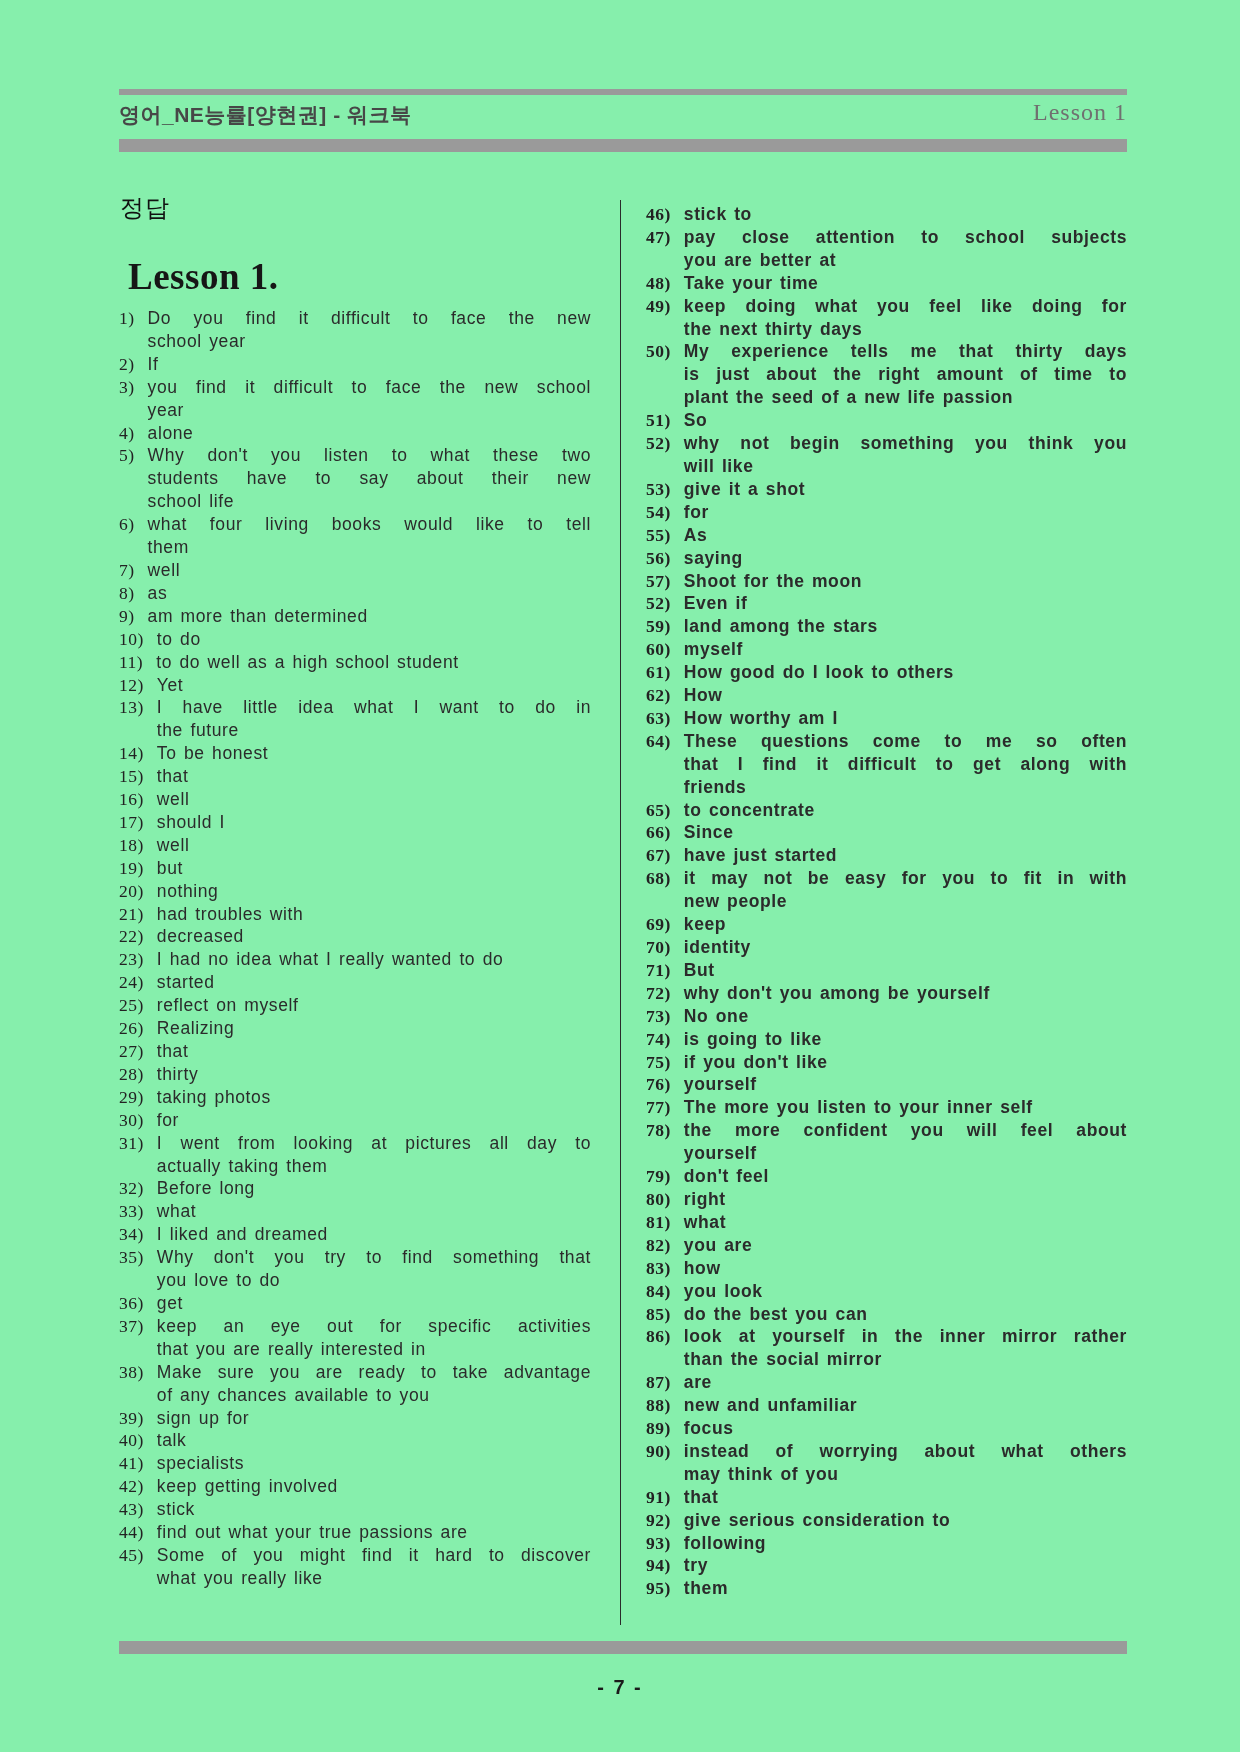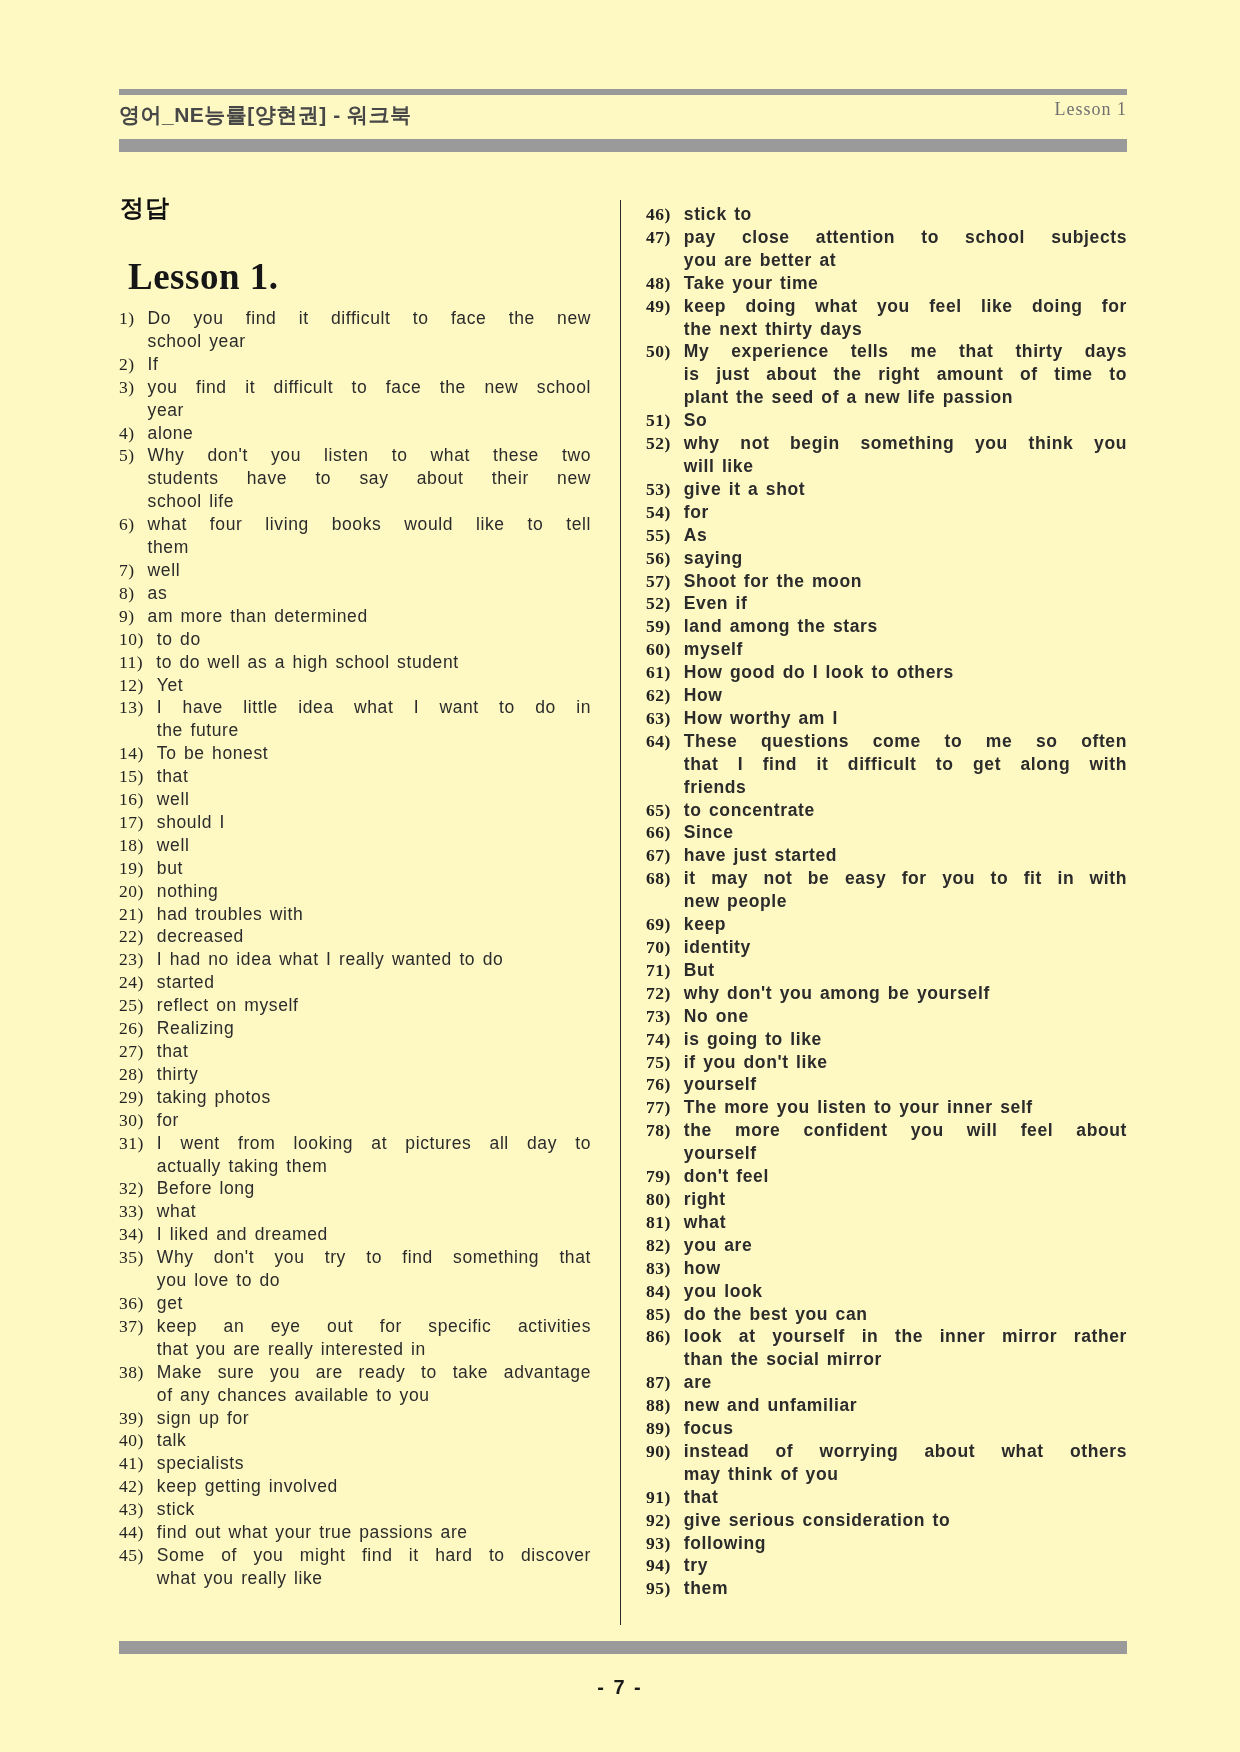--- a/index.html
+++ b/index.html
@@ -1,36 +1,36 @@
 <!DOCTYPE html>
 <html><head>
 <meta charset="utf-8">
 <style>
   html,body { margin:0; padding:0; background:#ffffff; }
   .page {
-    position:relative; width:1240px; height:1752px; background:#fef9c3;
+    position:relative; width:1240px; height:1752px; background:#86efac;
     font-family:"Liberation Sans", sans-serif; color:#2b2b2b; overflow:hidden;
   }
   .hbar { position:absolute; left:119px; width:1008px; background:#9a9a9a; }
   .hbar-top { top:89px; height:6px; }
   .hbar-bottom { top:139px; height:13px; }
   .fbar { position:absolute; left:119px; width:1008px; top:1641px; height:13px; background:#9a9a9a; }
 
   .header-row { position:absolute; left:119px; top:99px; width:1008px; height:32px; }
   .h-left {
     position:absolute; left:0; top:2px; font-weight:bold; font-size:21px;
     color:#474747; letter-spacing:0.5px; white-space:nowrap;
   }
   .h-right {
     position:absolute; right:0; top:0; font-family:"Liberation Serif", serif;
-    font-size:18px; color:#707070; letter-spacing:1px; white-space:nowrap;
+    font-size:24px; color:#707070; letter-spacing:1px; white-space:nowrap;
   }
 
   .section-label {
-    position:absolute; left:120px; top:192px; font-size:24px; font-weight:bold;
+    position:absolute; left:120px; top:192px; font-size:24px; font-weight:normal;
     color:#111111; letter-spacing:1px;
   }
   .lesson-title {
     position:absolute; left:119px; top:246px; margin:9px;
     font-family:"Liberation Serif", serif; font-size:37px; font-weight:bold;
     color:#161616; letter-spacing:0.5px;
   }
 
   .divider { position:absolute; left:620px; top:200px; width:1px; height:1425px; background:#2a2a2a; }
 

